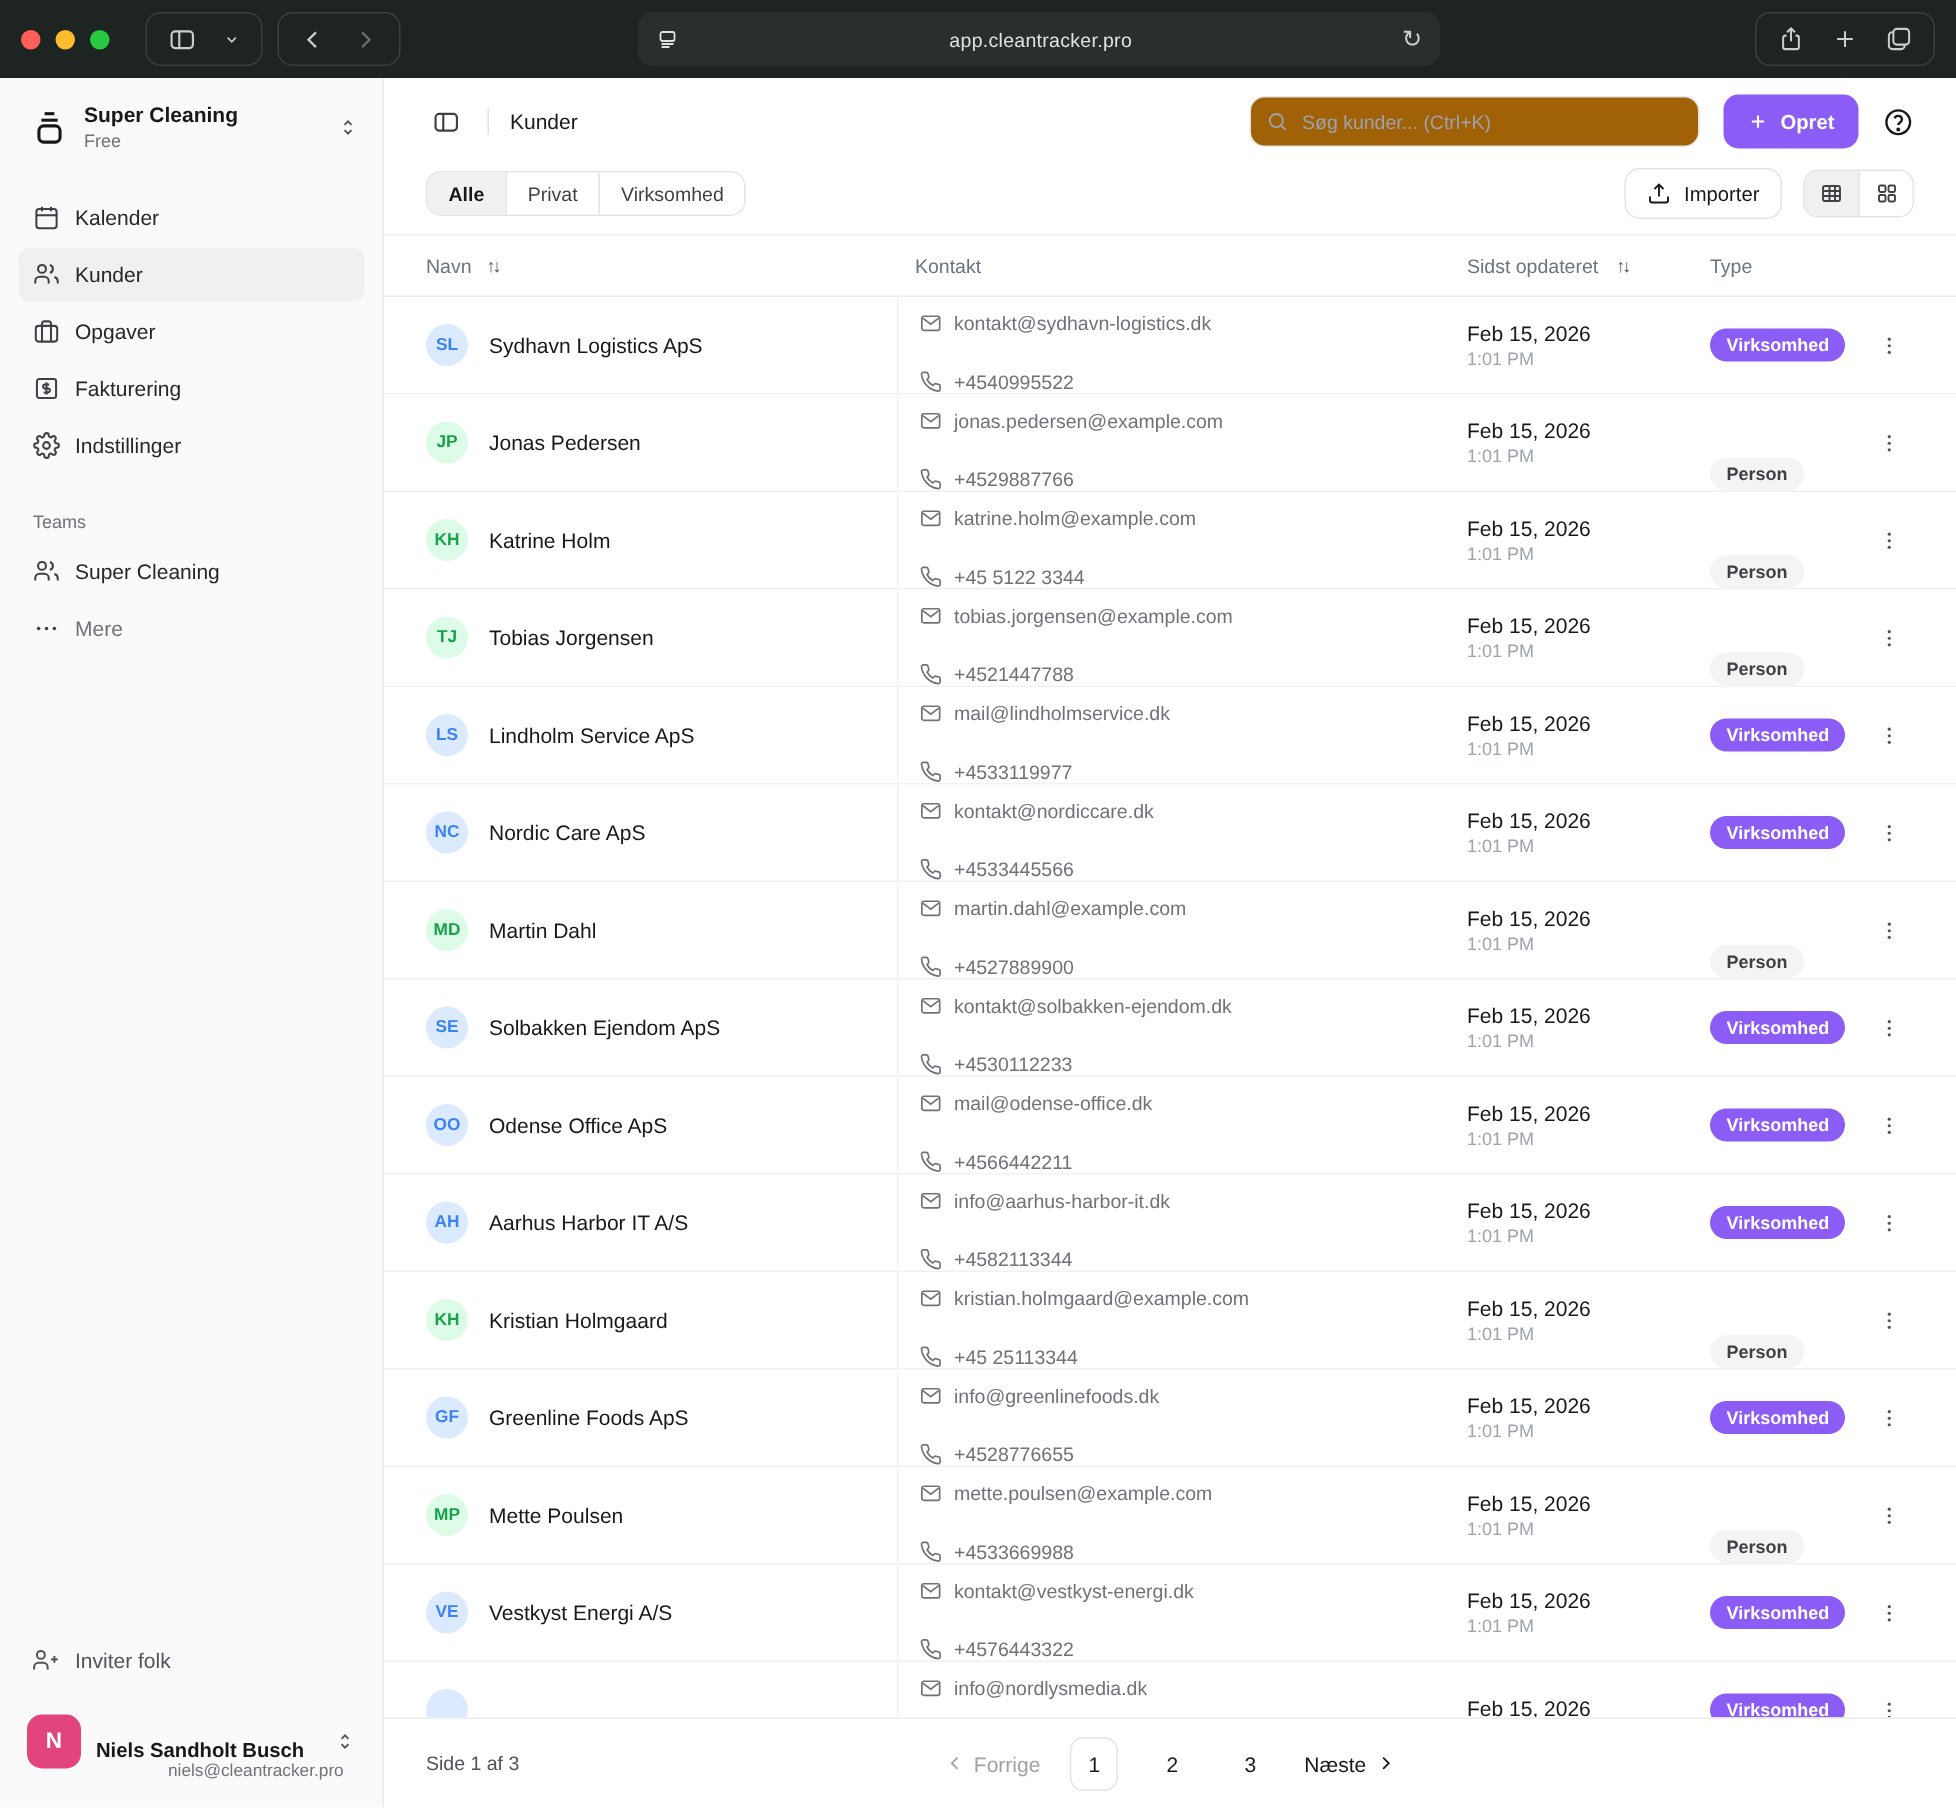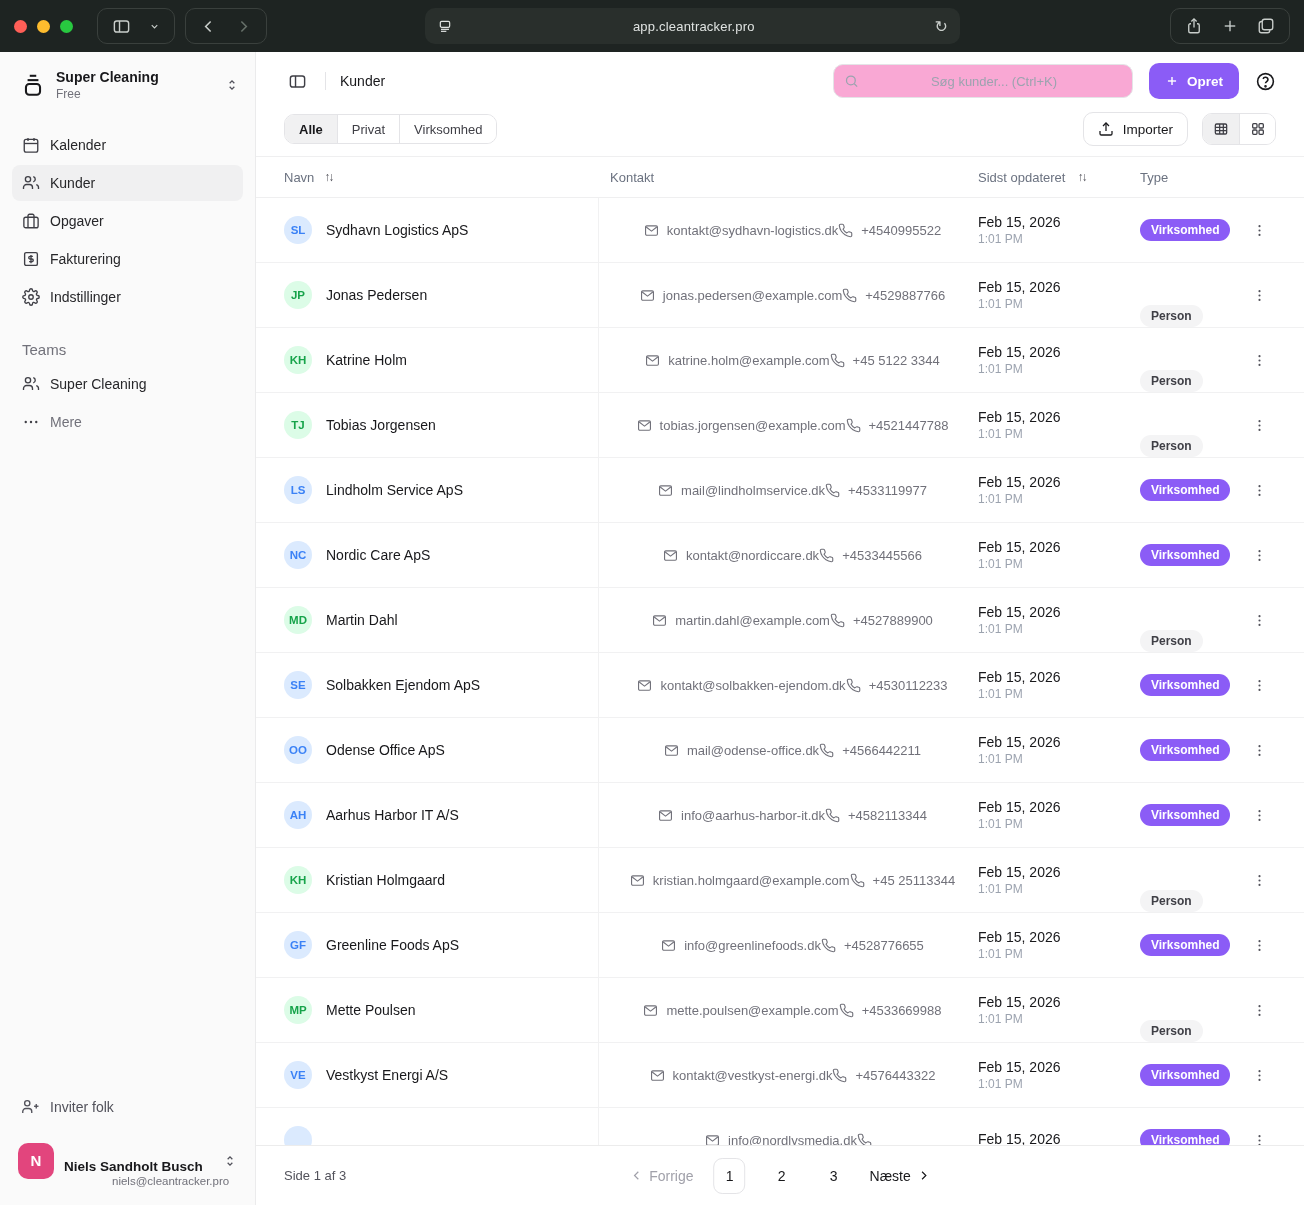--- a/index.html
+++ b/index.html
@@ -28,41 +28,41 @@
   
   .workspace { display:flex; align-items:center; gap:10px; padding:16px 16px 10px 20px; cursor:pointer; }
   .ws-logo { color:#18181b; }
   .ws-text { flex:1; }
   .ws-name { font-size:14px; font-weight:700; }
   .ws-plan { font-size:12px; color:#71717a; margin-top:1px; }
   .nav { padding:16px 12px 0; display:flex; flex-direction:column; gap:2px; }
   .nav-item { display:flex; align-items:center; gap:10px; height:36px; padding:0 10px; border-radius:8px; font-size:14px; color:#27272a; cursor:pointer; background:none; border:none; text-align:left; }
   .nav-item .nicon { color:#3f3f46; }
   .nav-item.active { background:#f0f0f1; font-weight:500; }
-  .section-label { font-size:15px; color:#71717a; padding:26px 0 8px 22px; }
+  .section-label { font-size:12px; color:#71717a; padding:26px 0 8px 22px; }
   .nav2 { padding:0 12px; display:flex; flex-direction:column; gap:2px; }
   .nav-item.muted { color:#71717a; }
   .sidebar-bottom { margin-top:auto; padding:8px 12px 12px; }
   .invite { display:flex; align-items:center; gap:10px; height:34px; padding:0 10px; font-size:14px; color:#52525b; background:none; border:none; cursor:pointer; }
   .user-card { display:flex; align-items:center; gap:10px; padding:10px 6px 6px 6px; cursor:pointer; }
   .user-avatar { width:36px; height:36px; border-radius:10px; background:#e2457d; color:#fff; font-size:15px; font-weight:700; display:flex; align-items:center; justify-content:center; }
   .user-meta { flex:1; min-width:0; }
   .user-name { font-size:13.5px; font-weight:700;margin-top:25px; }
   .user-email { font-size:11.5px; color:#71717a; margin-top:1px;padding-left:48px; }
   .chev-updown { color:#52525b; }
 
   
   .main-header { height:58px; display:flex; align-items:center; padding:0 28px; gap:14px; }
   .panel-btn { background:none; border:none; color:#3f3f46; cursor:pointer; display:flex; padding:4px; }
   .header-divider { width:1px; height:18px; background:#e4e4e7; }
   .breadcrumb { font-size:14px; color:#18181b; }
   .header-right { margin-left:auto; display:flex; align-items:center; gap:16px; }
   .search-wrap { position:relative; }
   .search-wrap .sicon { position:absolute; left:11px; top:50%; transform:translateY(-50%); color:#9ca3af; }
-  .search-input { width:300px; height:34px; border:1px solid #e4e4e7; border-radius:10px; padding:0 12px 0 34px; font-size:13px; font-family:inherit; color:#18181b; outline:none; background:#f9a8d4;text-align:center; }
+  .search-input { width:300px; height:34px; border:1px solid #e4e4e7; border-radius:10px; padding:0 12px 0 34px; font-size:13px; font-family:inherit; color:#18181b; outline:none; background:#a16207; }
   .search-input::placeholder { color:#9ca3af; }
   .btn-primary { display:flex; align-items:center; gap:8px; height:36px; padding:0 16px; background:#8b5cf6; color:#fff; border:none; border-radius:10px; font-size:13.5px; font-weight:700; font-family:inherit; cursor:pointer; }
   .help-btn { background:none; border:none; color:#18181b; cursor:pointer; display:flex; }
 
   
   .toolbar { height:47px; display:flex; align-items:center; padding:0 28px 8px; border-bottom:1px solid #efeff0; }
   .segmented { display:flex; border:1px solid #e4e4e7; border-radius:10px; overflow:hidden; height:30px; }
   .seg { display:flex; align-items:center; padding:0 14px; font-size:13px; color:#3f3f46; background:#fff; border:none; cursor:pointer; font-family:inherit; }
   .seg + .seg { border-left:1px solid #e4e4e7; }
   .seg.active { background:#f1f1f2; color:#18181b; font-weight:700; }
@@ -79,21 +79,21 @@
   .th-name { display:flex; align-items:center; gap:10px; padding-left:28px; }
   .th-date { display:flex; align-items:center; gap:12px; padding-left:6px; }
   .sort-glyph { font-size:12px; letter-spacing:-2px; color:#52525b; cursor:pointer; }
   .rows { flex:1; overflow:hidden; }
   .trow { height:65px; border-bottom:1px solid #f1f1f2; cursor:pointer; }
   .cell-name { display:flex; align-items:center; gap:14px; padding-left:28px; }
   .avatar { width:28px; height:28px; border-radius:50%; display:flex; align-items:center; justify-content:center; font-size:11.5px; font-weight:700; flex:0 0 28px; }
   .avatar.company { background:#dbeafe; color:#3b82f6; }
   .avatar.person { background:#dcfce7; color:#16a34a; }
   .cname { font-size:14px; font-weight:500; color:#18181b; }
-  .cell-contact { border-left:1px solid #f1f1f2; height:100%; display:flex; flex-direction:row; justify-content:center; gap:0; padding-left:14px; }
+  .cell-contact { border-left:1px solid #f1f1f2; height:100%; display:flex; flex-direction:column; justify-content:flex-end; gap:24px; padding-left:14px; }
   .cline { display:flex; align-items:center; gap:8px; font-size:13px; color:#71717a; }
   .cline svg { color:#71717a; flex:0 0 auto; }
   .cell-date { padding-left:6px; }
   .ddate { font-size:14px; color:#18181b; display:block; }
   .dtime { font-size:12px; color:#9ca3af; display:block; margin-top:2px; }
   .badge { display:inline-block; padding:4px 11px; border-radius:999px; font-size:12px; font-weight:700; }
   .badge.company { background:#8b5cf6; color:#fff; }
   .badge.person { background:#f4f4f5; color:#3f3f46;margin-top:42px; }
   .cell-menu { padding-left:2px; }
   .kebab { background:none; border:none; color:#52525b; cursor:pointer; padding:6px; }

